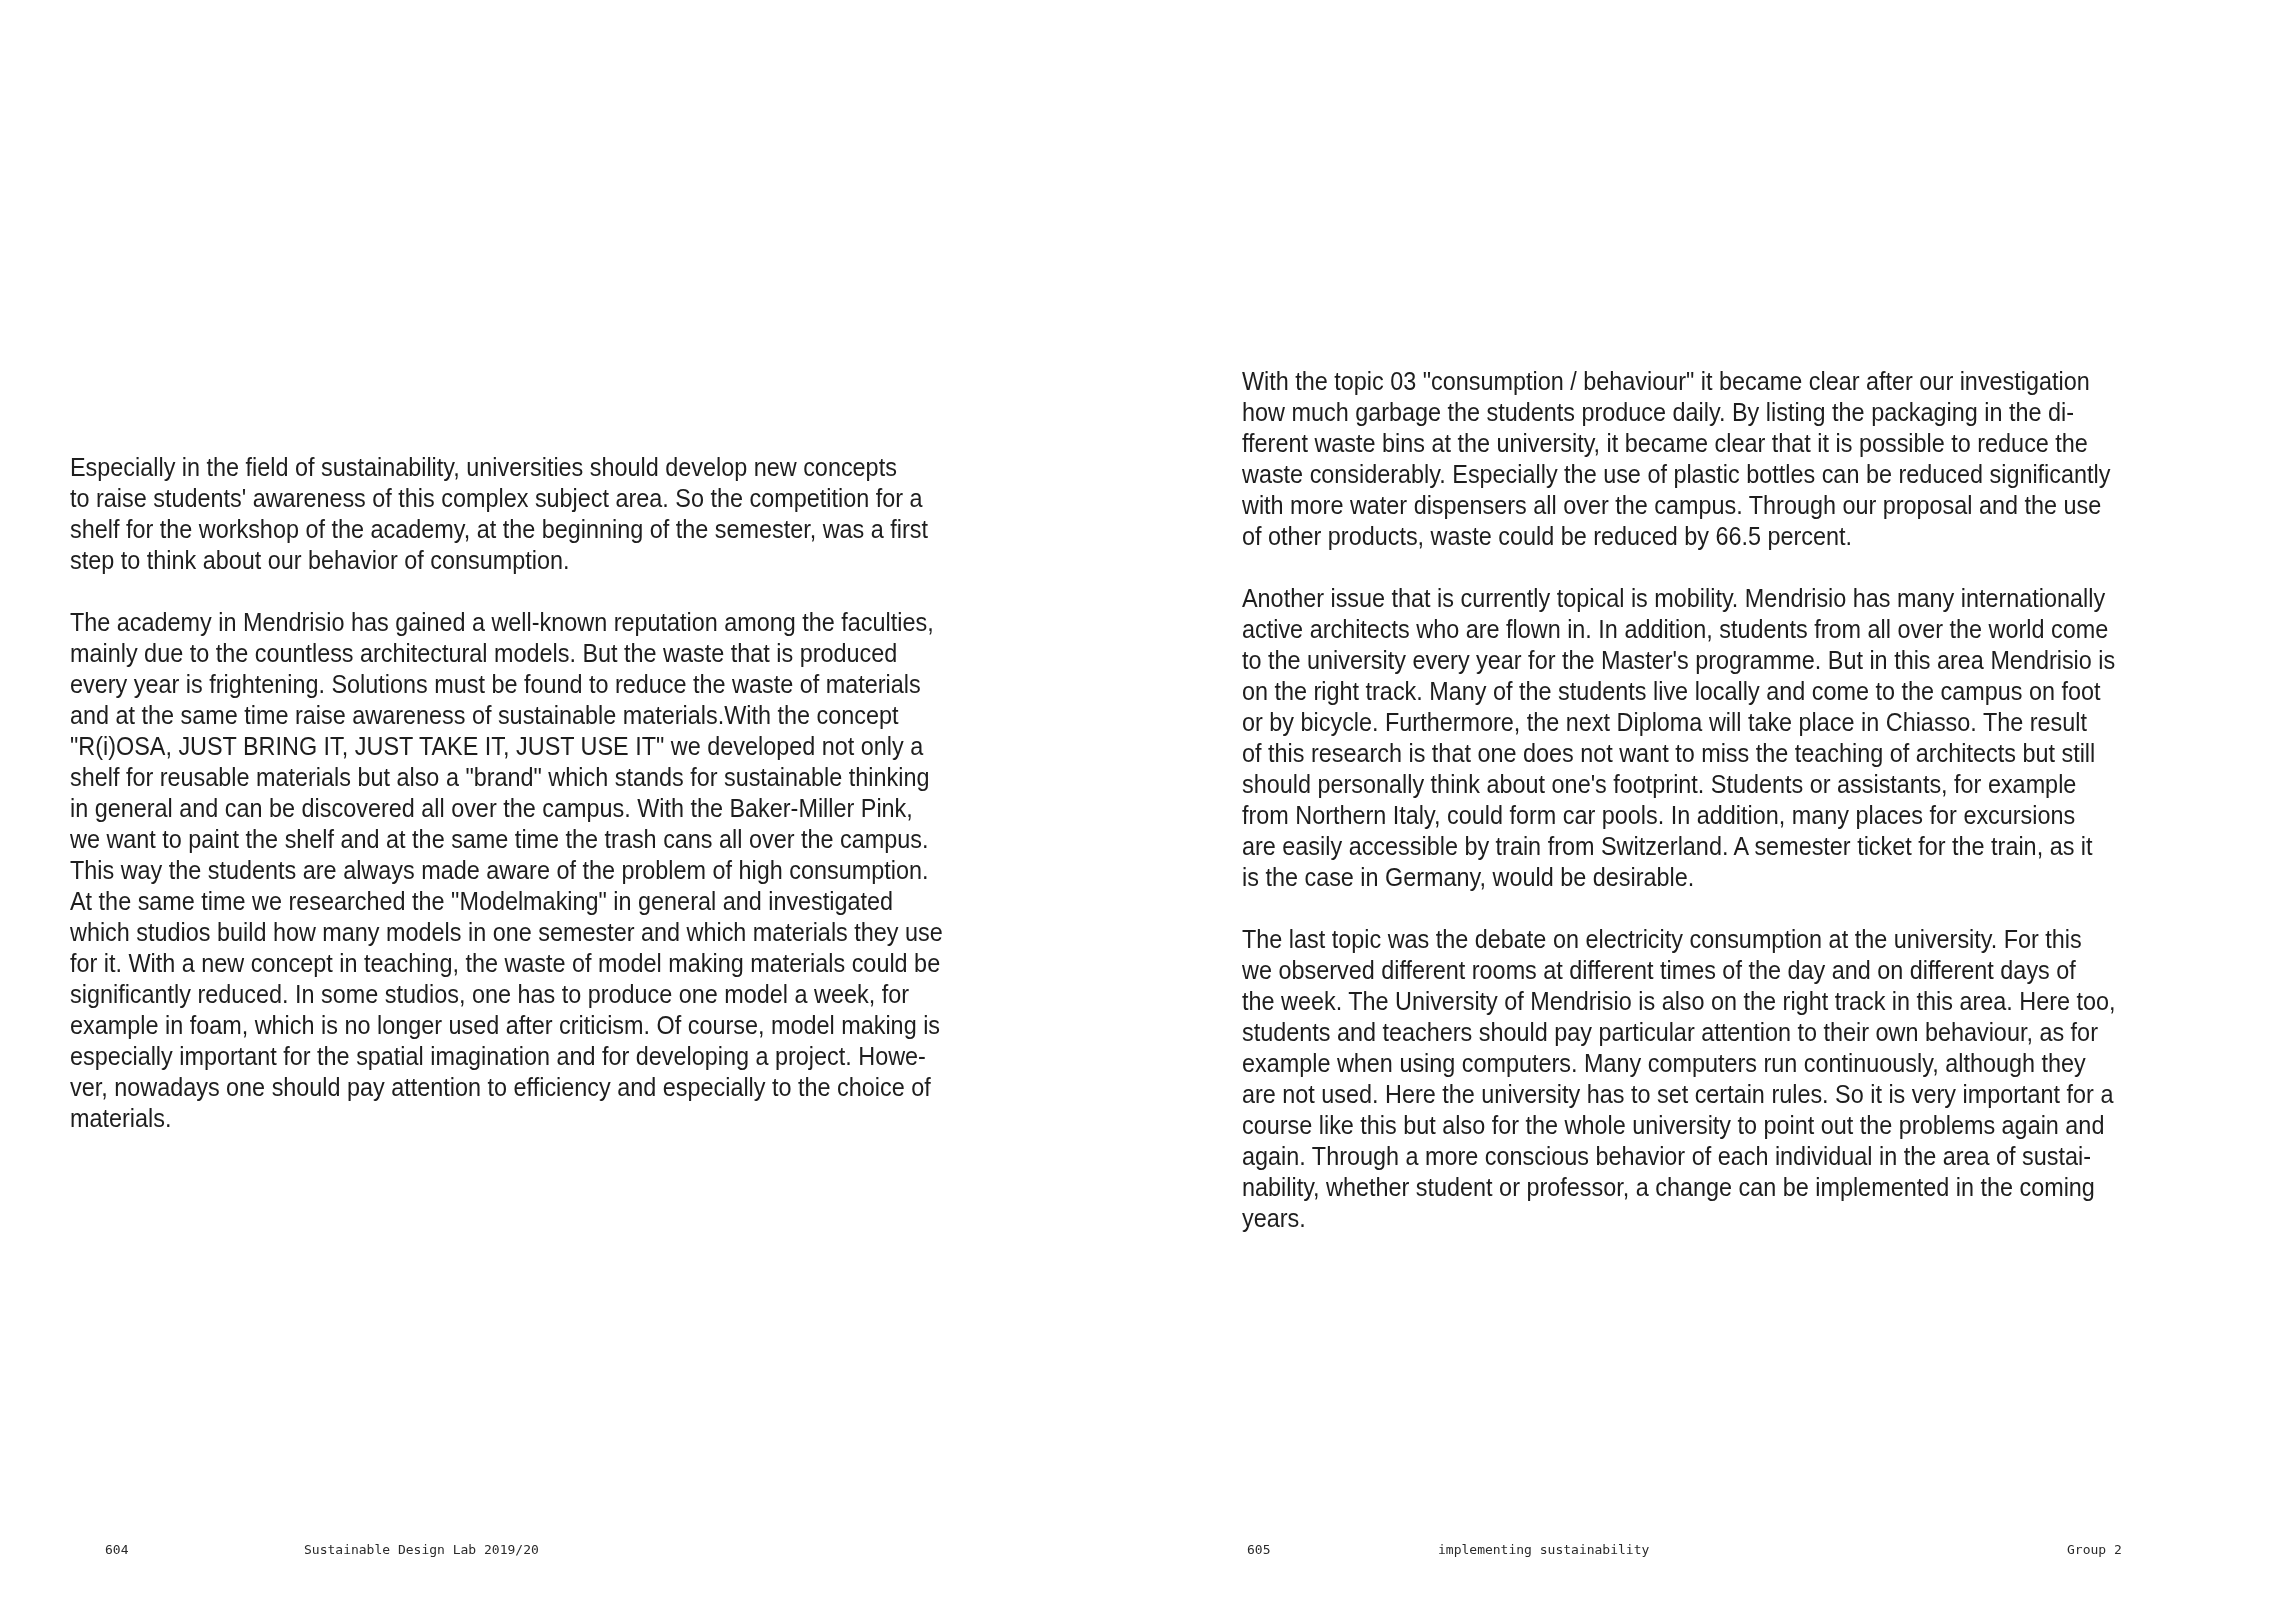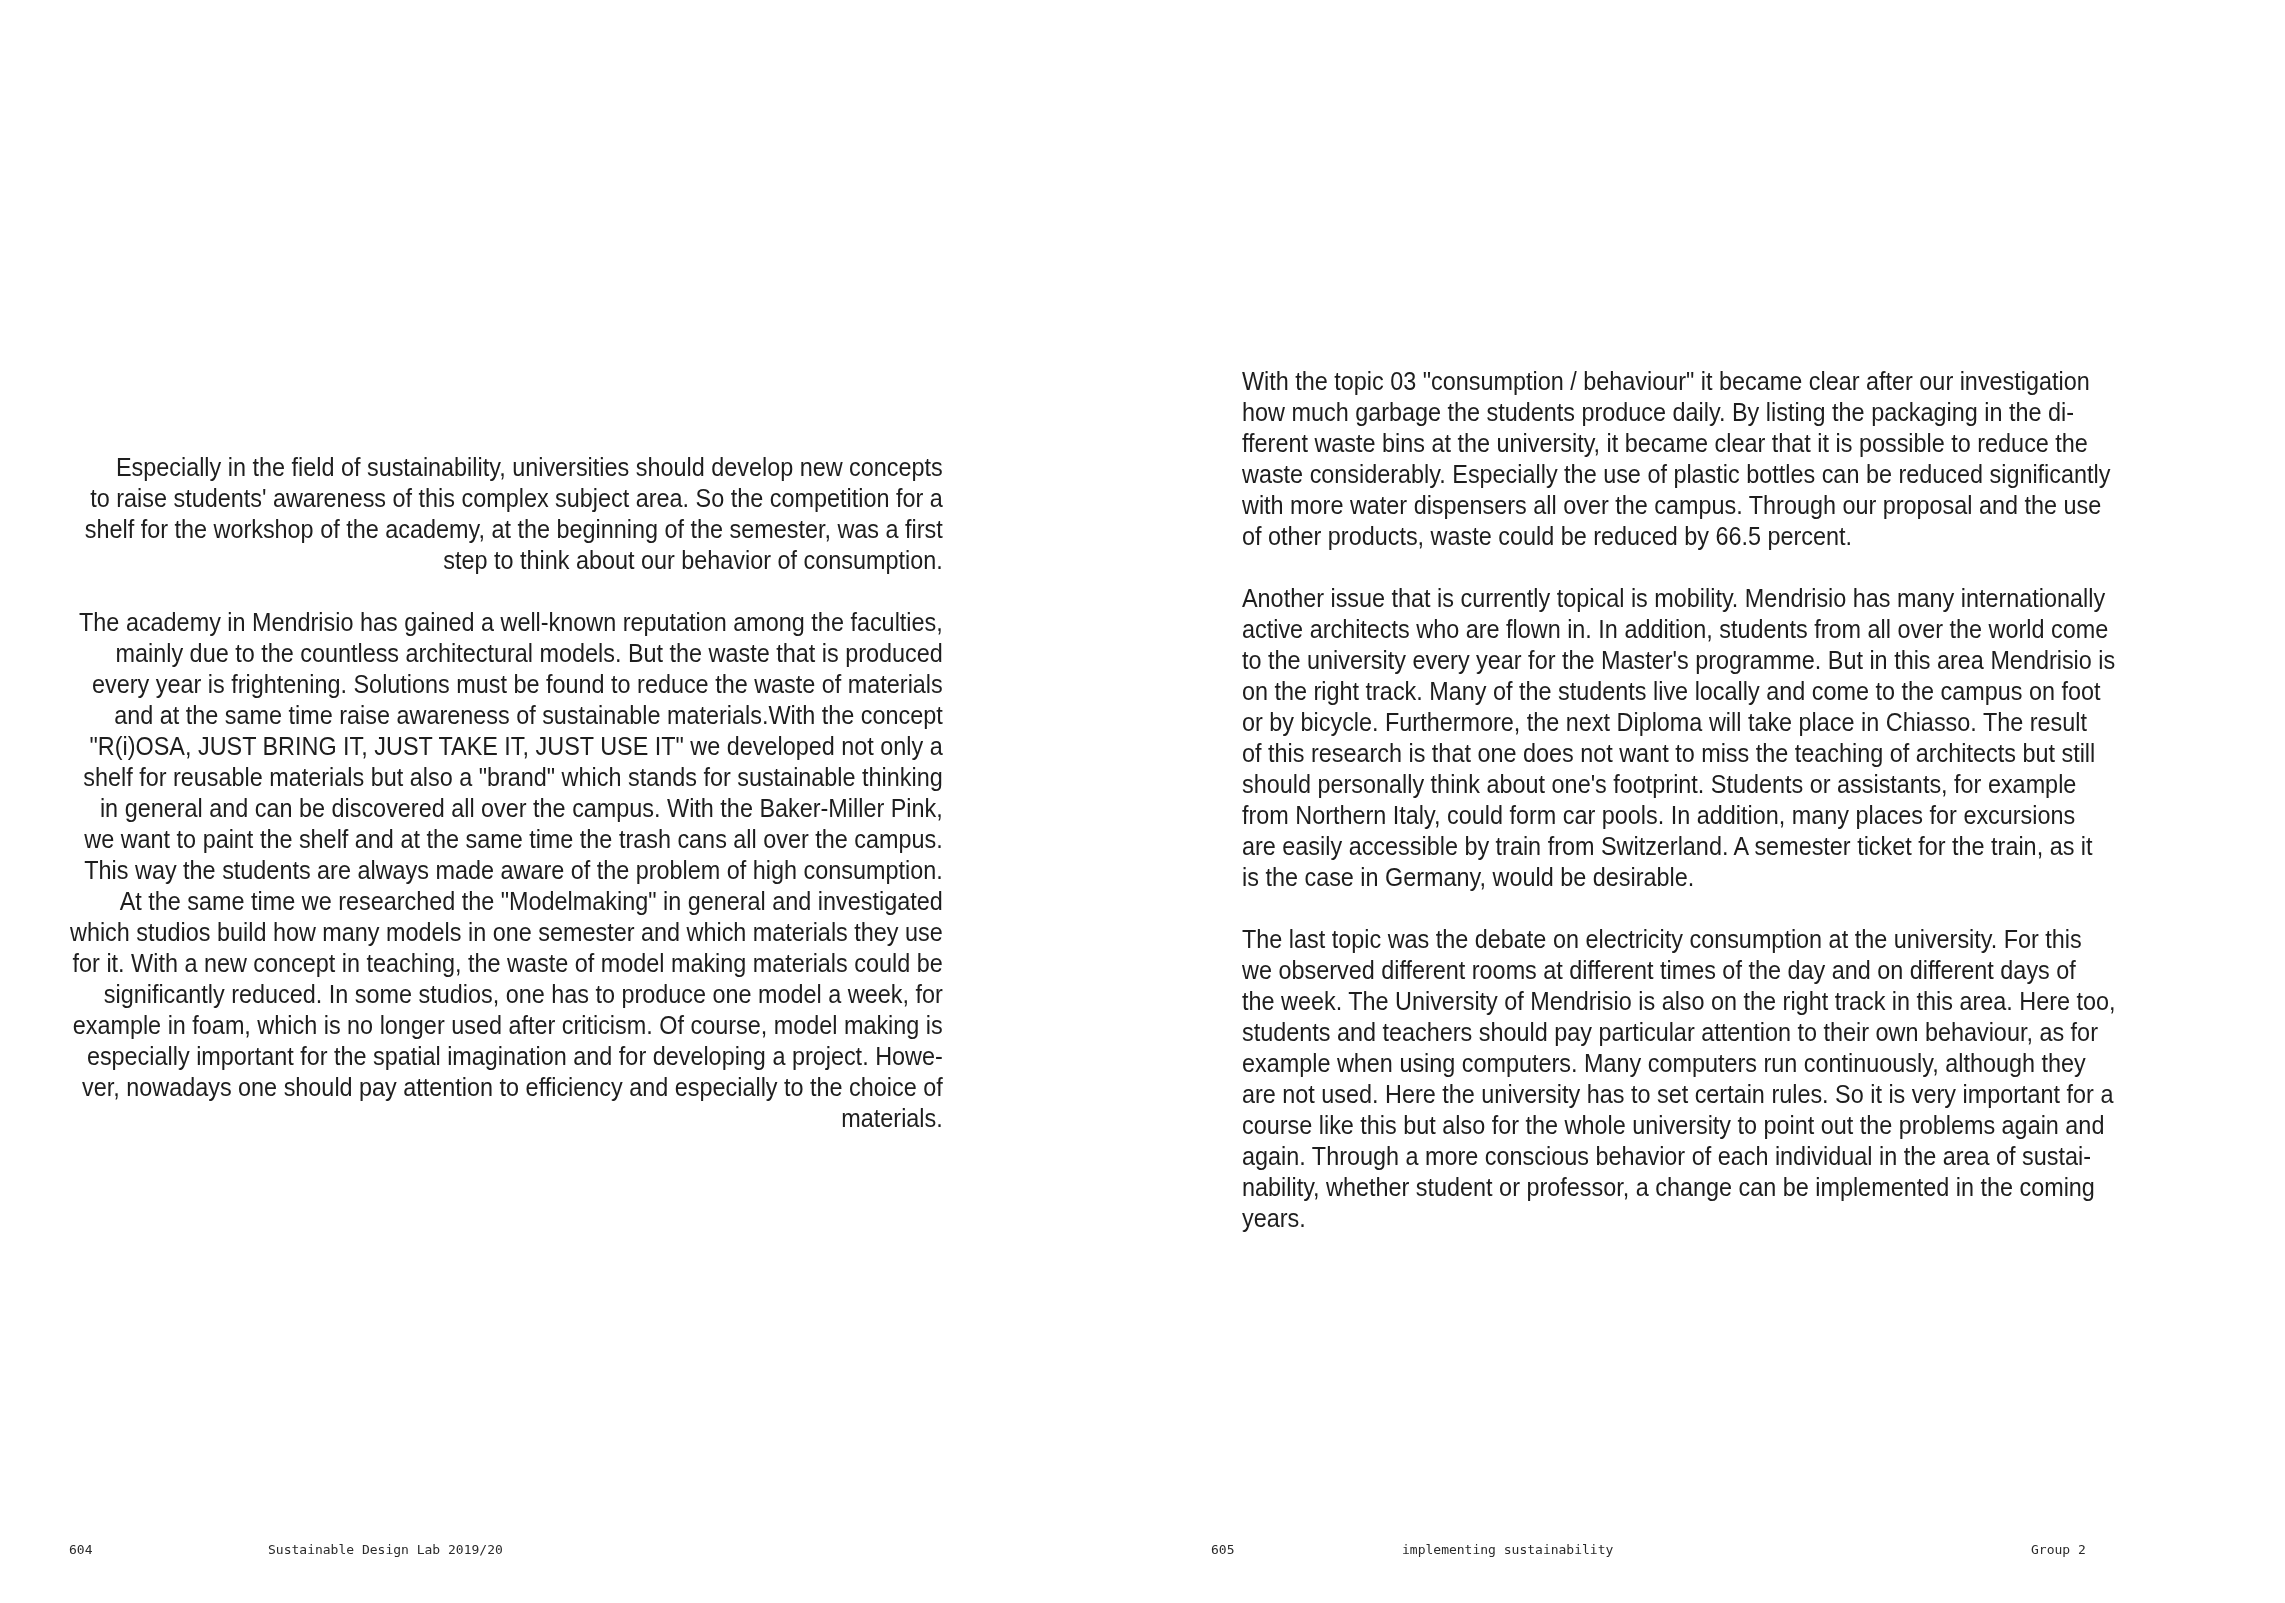--- a/index.html
+++ b/index.html
@@ -18,21 +18,21 @@
     position: absolute;
     left: 0; top: 0;
     width: 2286px;
     height: 1603px;
   }
   .page {
     position: absolute;
     top: 0;
     height: 1603px;
   }
-  .page-left { left: 0; width: 1143px; text-align: right; }
+  .page-left { left: 0; width: 1143px; }
   .page-right { left: 1143px; width: 1143px; }
 
   .column {
     position: absolute;
     font-family: "Liberation Sans", sans-serif;
     font-size: 26px;
     line-height: 31px;
     color: #1e1e1e;
     transform: scaleX(0.9);
     transform-origin: left top;
@@ -46,20 +46,21 @@
   .line { display: block; height: 31px; }
 
   .footer-item {
     position: absolute;
     top: 1542px;
     font-family: "DejaVu Sans Mono", monospace;
     font-size: 13px;
     line-height: 16px;
     color: #2a2a2a;
     white-space: nowrap;
+    margin-left: 36px;
   }
   .f-left-num { left: 69px; }
   .f-left-title { left: 268px; }
   .f-right-num { left: 68px; text-align: center; }
   .f-right-title { left: 259px; }
   .f-right-group { left: 888px; }
 </style>
 </head>
 <body>
 

